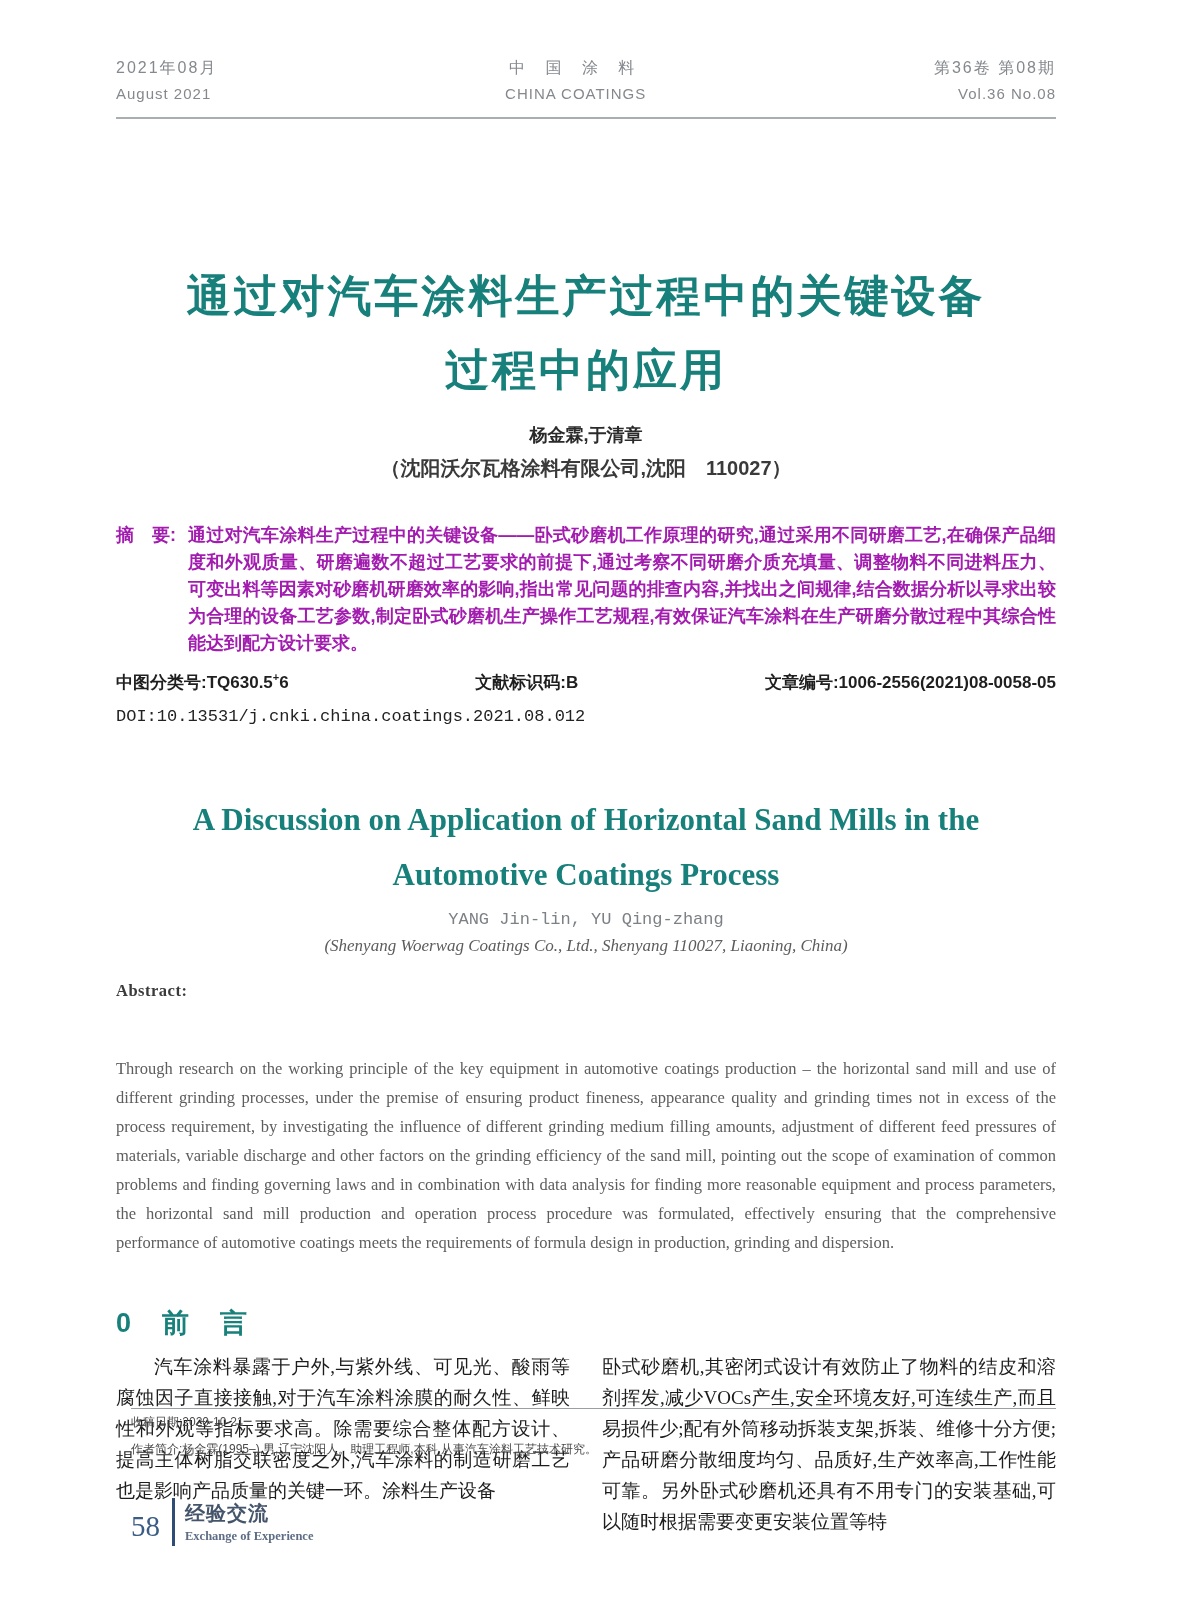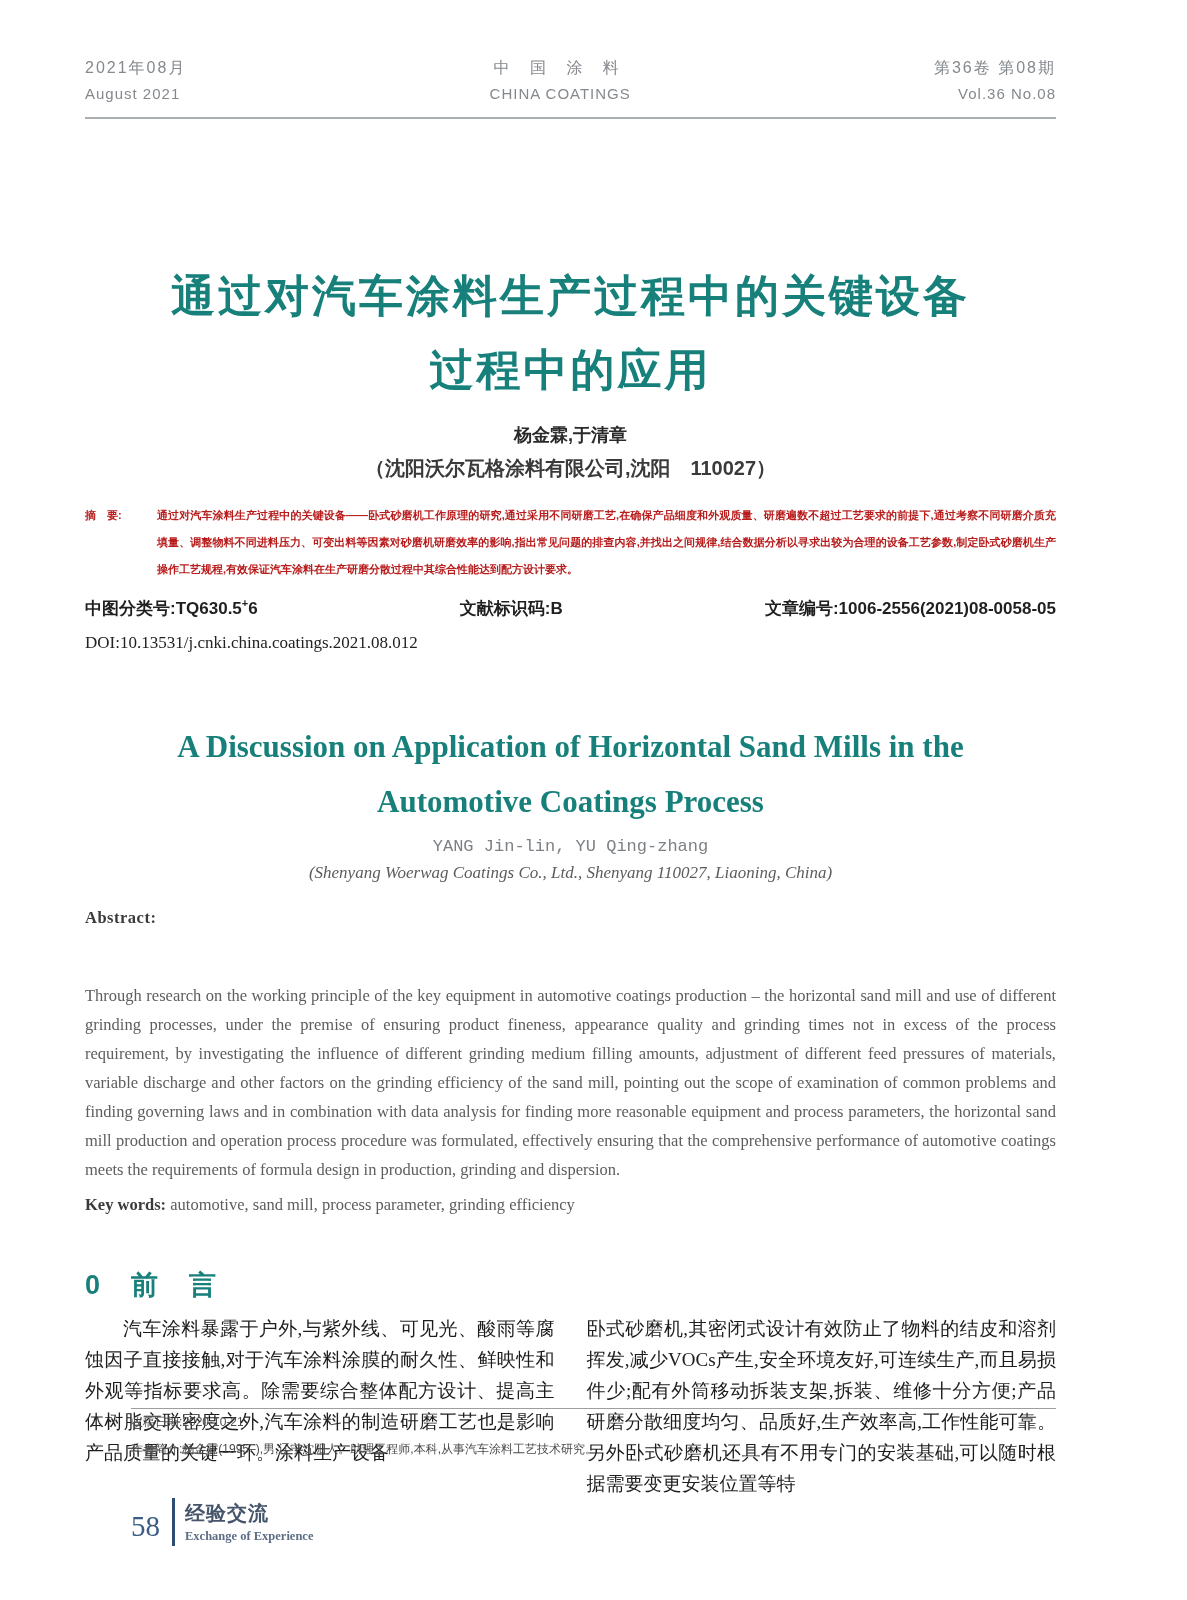--- a/index.html
+++ b/index.html
@@ -6,21 +6,21 @@
   html,body { background:#ffffff; }
   .page {
     position:relative;
     width:1187px; height:1600px;
     margin:0 auto;
     background:#ffffff;
     overflow:hidden;
     font-family:"Liberation Sans", sans-serif;
     color:#1c1c1c;
   }
-  .content { padding:55px 131px 0 85px; }
+  .content { padding:55px 131px 0 116px; }
 
   
   .jheader {
     display:flex; justify-content:space-between; align-items:flex-start;
     color:#85898d;
     padding-bottom:10px;
     border-bottom:2px solid #a9aeb1;
   }
   .jheader .cell { line-height:26px; font-size:16px; }
   .jheader .cell.center { text-align:center; }
@@ -37,37 +37,37 @@
     font-weight:900;
     font-size:44px;
     line-height:74px;
     letter-spacing:3px;
   }
   .authors-zh { margin-top:16px; text-align:center; font-size:18px; font-weight:700; color:#2a2a2a; }
   .affil-zh   { margin-top:8px;  text-align:center; font-size:20px; font-weight:600; color:#3a3a3a; }
 
   
   .abs-zh {
-    margin-top:20px;
+    margin-top:40px;
     display:flex;
-    font-size:11px; font-weight:600;
-    line-height:27px; color:#b91c1c;
+    font-size:18px; font-weight:600;
+    line-height:27px; color:#a21caf;
   }
   .abs-zh .lbl { flex:0 0 72px; white-space:nowrap; }
   .abs-zh .txt { flex:1; text-align:justify; }
   .kw-zh { margin-top:9px; font-size:16.5px; font-weight:600; line-height:27px; color:#1f1f1f; }
   .class-row {
     margin-top:14px;
     display:flex; justify-content:space-between;
     font-size:17px; font-weight:600; color:#1f1f1f;
   }
   .class-row sup { font-size:11px; }
   .doi-row {
     margin-top:13px;
-    font-family:Liberation Serif, serif;
+    font-family:Liberation Mono, monospace;
     font-weight:400; font-size:17px; color:#222;
   }
 
   
   .title-en {
     margin-top:66px;
     text-align:center;
     font-family:"Liberation Serif", serif;
     font-weight:700;
     color:#17807b;
@@ -180,24 +180,20 @@
     </h2>
 
     <div class="authors-en">YANG Jin-lin, YU Qing-zhang</div>
     <div class="affil-en">(Shenyang Woerwag Coatings Co., Ltd., Shenyang 110027, Liaoning, China)</div>
 
     <div class="abs-en">
       <span class="lbl">Abstract:</span>
       <span class="txt">Through research on the working principle of the key equipment in automotive coatings production – the horizontal sand mill and use of different grinding processes, under the premise of ensuring product fineness, appearance quality and grinding times not in excess of the process requirement, by investigating the influence of different grinding medium filling amounts, adjustment of different feed pressures of materials, variable discharge and other factors on the grinding efficiency of the sand mill, pointing out the scope of examination of common problems and finding governing laws and in combination with data analysis for finding more reasonable equipment and process parameters, the horizontal sand mill production and operation process procedure was formulated, effectively ensuring that the comprehensive performance of automotive coatings meets the requirements of formula design in production, grinding and dispersion.</span>
     </div>
 
-    <div class="kw-en">
-      <span class="lbl">Key words:</span>
-      <span>automotive, sand mill, process parameter, grinding efficiency</span>
-    </div>
 
     <div class="sec-head">0　前　言</div>
     <div class="cols">
       <div class="col first">
         <p>汽车涂料暴露于户外,与紫外线、可见光、酸雨等腐蚀因子直接接触,对于汽车涂料涂膜的耐久性、鲜映性和外观等指标要求高。除需要综合整体配方设计、提高主体树脂交联密度之外,汽车涂料的制造研磨工艺也是影响产品质量的关键一环。涂料生产设备</p>
       </div>
       <div class="col">
         <p>卧式砂磨机,其密闭式设计有效防止了物料的结皮和溶剂挥发,减少VOCs产生,安全环境友好,可连续生产,而且易损件少;配有外筒移动拆装支架,拆装、维修十分方便;产品研磨分散细度均匀、品质好,生产效率高,工作性能可靠。另外卧式砂磨机还具有不用专门的安装基础,可以随时根据需要变更安装位置等特</p>
       </div>
     </div>

